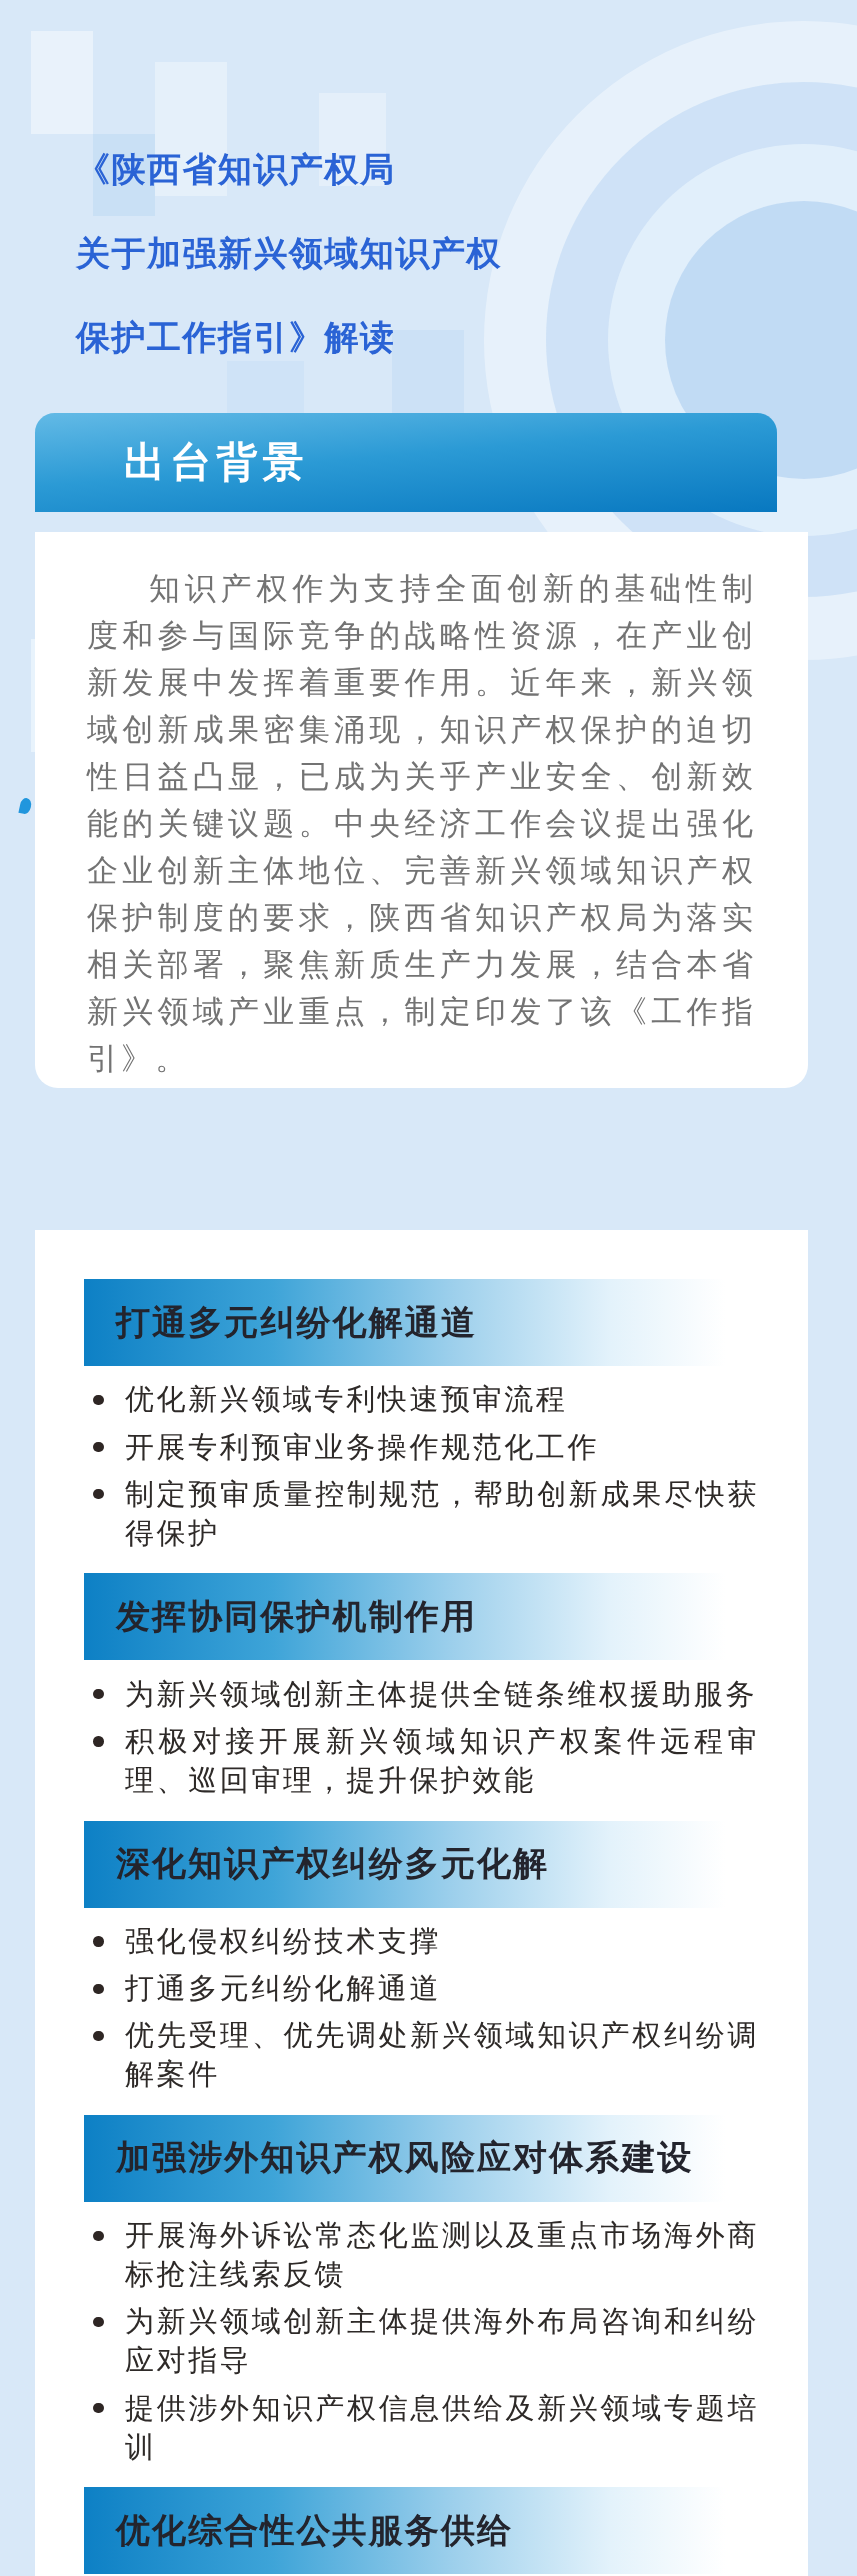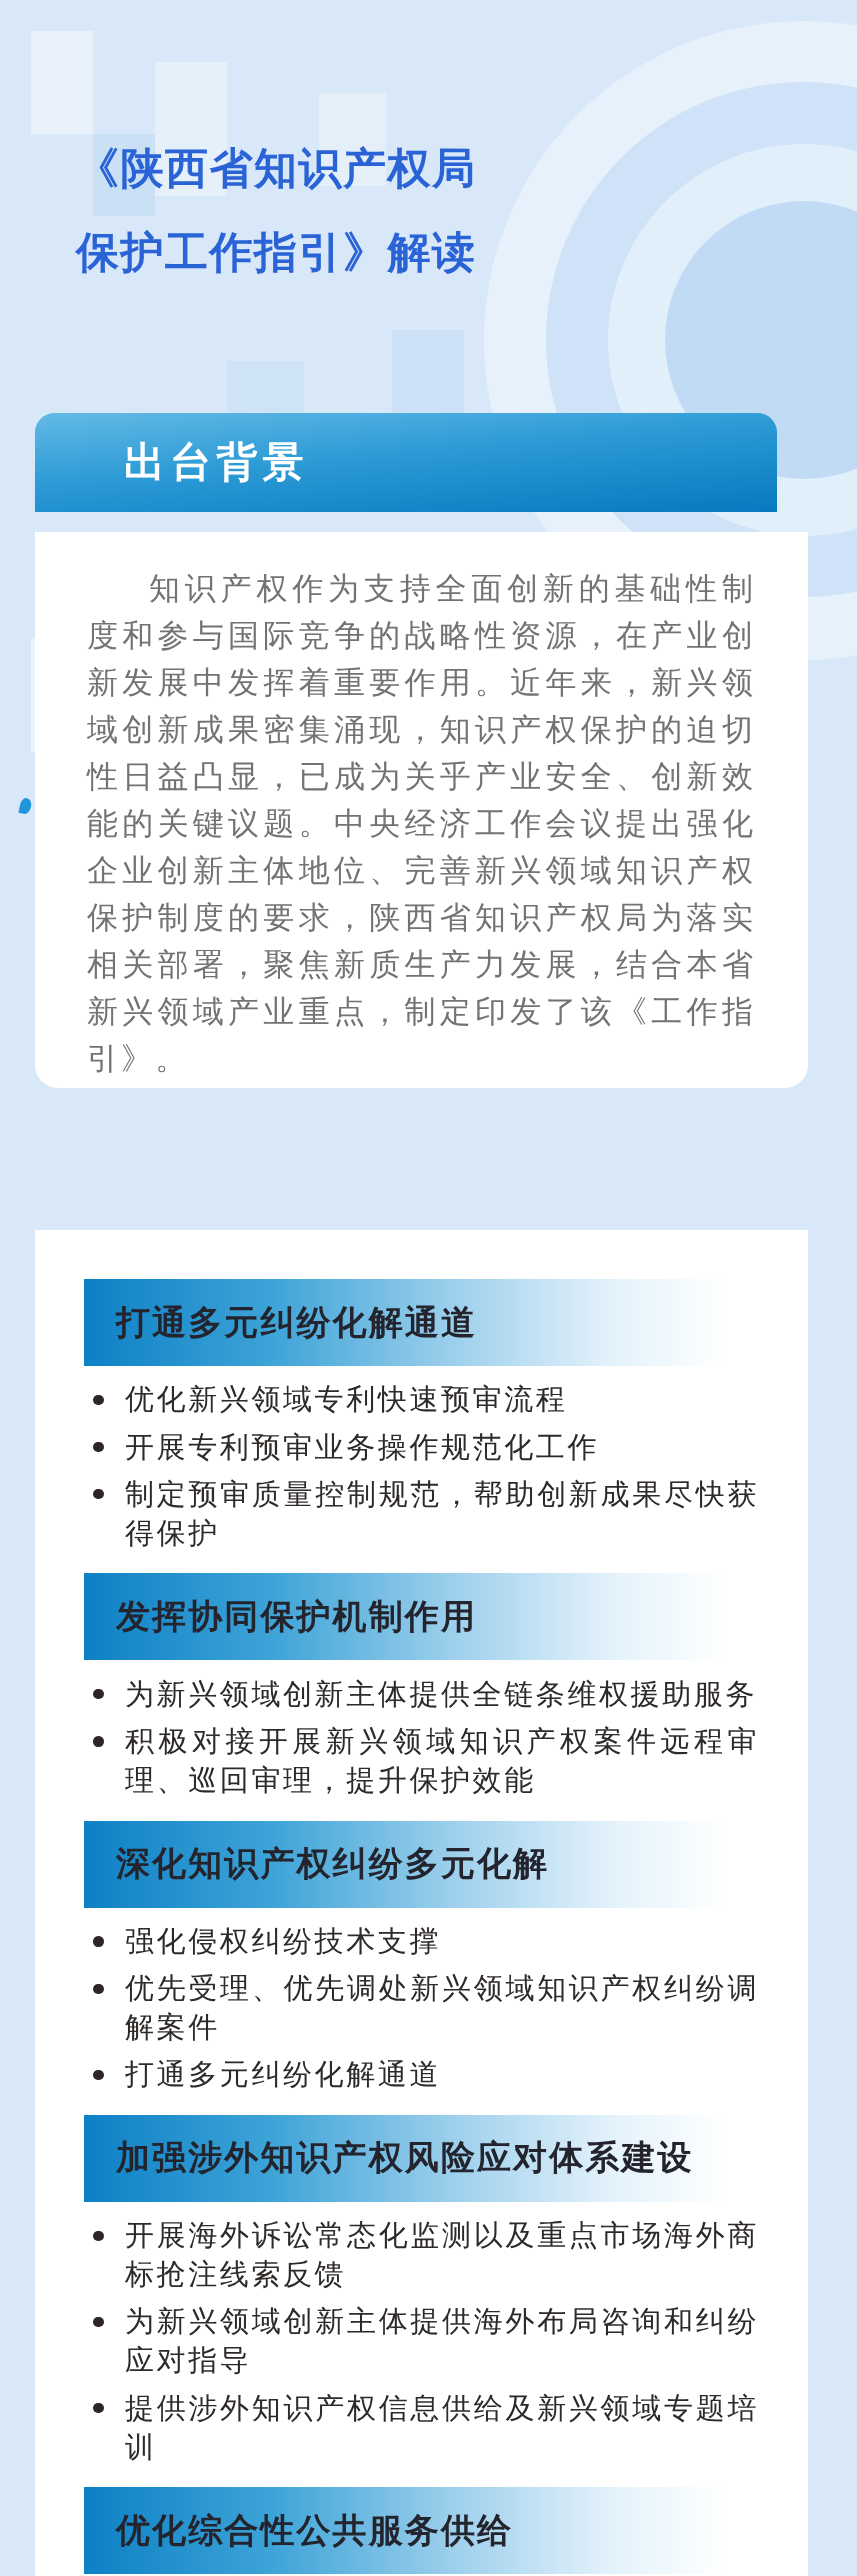--- a/index.html
+++ b/index.html
@@ -17,22 +17,22 @@
   .c1 { left:484px; top:20.6px;  width:639px; height:639px; background:rgba(255,255,255,0.40); }
   .c2 { left:546px; top:82px; width:515px; height:515px; background:rgba(178,209,242,0.45); }
   .c3 { left:608px; top:144px; width:392px;  height:392px;  background:rgba(226,239,251,0.95); }
   .c4 { left:665px; top:201px; width:278px;  height:278px;  background:rgba(167,203,238,0.55); }
   .mz { position:absolute; }
   .dot-deco { position:absolute; left:19.6px; top:798px; width:11.3px; height:15.5px;
               border-radius:50% 50% 50% 0; background:#2196dd; transform:rotate(12deg); }
   
   .title {
     position:absolute; left:76px; top:127px; width:644px;
-    font-size:43px; font-weight:bold; color:#2a63d5;
-    line-height:84px; letter-spacing:1.5px;font-family:Liberation Serif, serif;
+    font-size:34px; font-weight:bold; color:#2a63d5;
+    line-height:84px; letter-spacing:1.5px;
   }
   
   .section-band {
     position:absolute; left:35px; width:742px; height:99px;
     border-radius:19.6px 19.6px 0 0;
     background:linear-gradient(175deg,#63bae6 0%,#2b9ad5 45%,#0878c0 100%);
     display:flex; align-items:center;
     padding-left:89px; box-sizing:border-box;
     color:#ffffff; font-weight:bold; font-size:41px; letter-spacing:5.2px;
   }
@@ -81,20 +81,21 @@
   <div class="mz" style="left:155px;top:62px;width:72px;height:134px;background:rgba(255,255,255,0.35);"></div>
   <div class="mz" style="left:227px;top:361px;width:77px;height:113px;background:rgba(198,222,246,0.5);"></div>
   <div class="mz" style="left:319px;top:93px;width:67px;height:93px;background:rgba(255,255,255,0.3);"></div>
   <div class="mz" style="left:392px;top:330px;width:72px;height:124px;background:rgba(182,212,243,0.35);"></div>
   <div class="mz" style="left:464px;top:608px;width:72px;height:103px;background:rgba(224,238,251,0.8);"></div>
   <div class="mz" style="left:31px;top:639px;width:62px;height:113px;background:rgba(236,245,253,0.8);"></div>
   <div class="dot-deco"></div>
 
   <div class="title">
     <div>《陕西省知识产权局</div>
+    <div>关于加强新兴领域知识产权</div>
     <div>保护工作指引》解读</div>
   </div>
 
   <div class="section-band band-1">
     <span>出台背景</span>
   </div>
   <div class="card card-1">
     <p class="body-paragraph">知识产权作为支持全面创新的基础性制度和参与国际竞争的战略性资源，在产业创新发展中发挥着重要作用。近年来，新兴领域创新成果密集涌现，知识产权保护的迫切性日益凸显，已成为关乎产业安全、创新效能的关键议题。中央经济工作会议提出强化企业创新主体地位、完善新兴领域知识产权保护制度的要求，陕西省知识产权局为落实相关部署，聚焦新质生产力发展，结合本省新兴领域产业重点，制定印发了该《工作指引》。</p>
   </div>
 
@@ -115,22 +116,22 @@
     <ul class="bullets">
       <li>为新兴领域创新主体提供全链条维权援助服务</li>
       <li>积极对接开展新兴领域知识产权案件远程审理、巡回审理，提升保护效能</li>
     </ul>
 
     <div class="sub-band">
       <span>深化知识产权纠纷多元化解</span>
     </div>
     <ul class="bullets">
       <li>强化侵权纠纷技术支撑</li>
+      <li>打通多元纠纷化解通道</li>
       <li>优先受理、优先调处新兴领域知识产权纠纷调解案件</li>
-      <li>打通多元纠纷化解通道</li>
     </ul>
 
     <div class="sub-band">
       <span>加强涉外知识产权风险应对体系建设</span>
     </div>
     <ul class="bullets">
       <li>开展海外诉讼常态化监测以及重点市场海外商标抢注线索反馈</li>
       <li>为新兴领域创新主体提供海外布局咨询和纠纷应对指导</li>
       <li>提供涉外知识产权信息供给及新兴领域专题培训</li>
     </ul>

